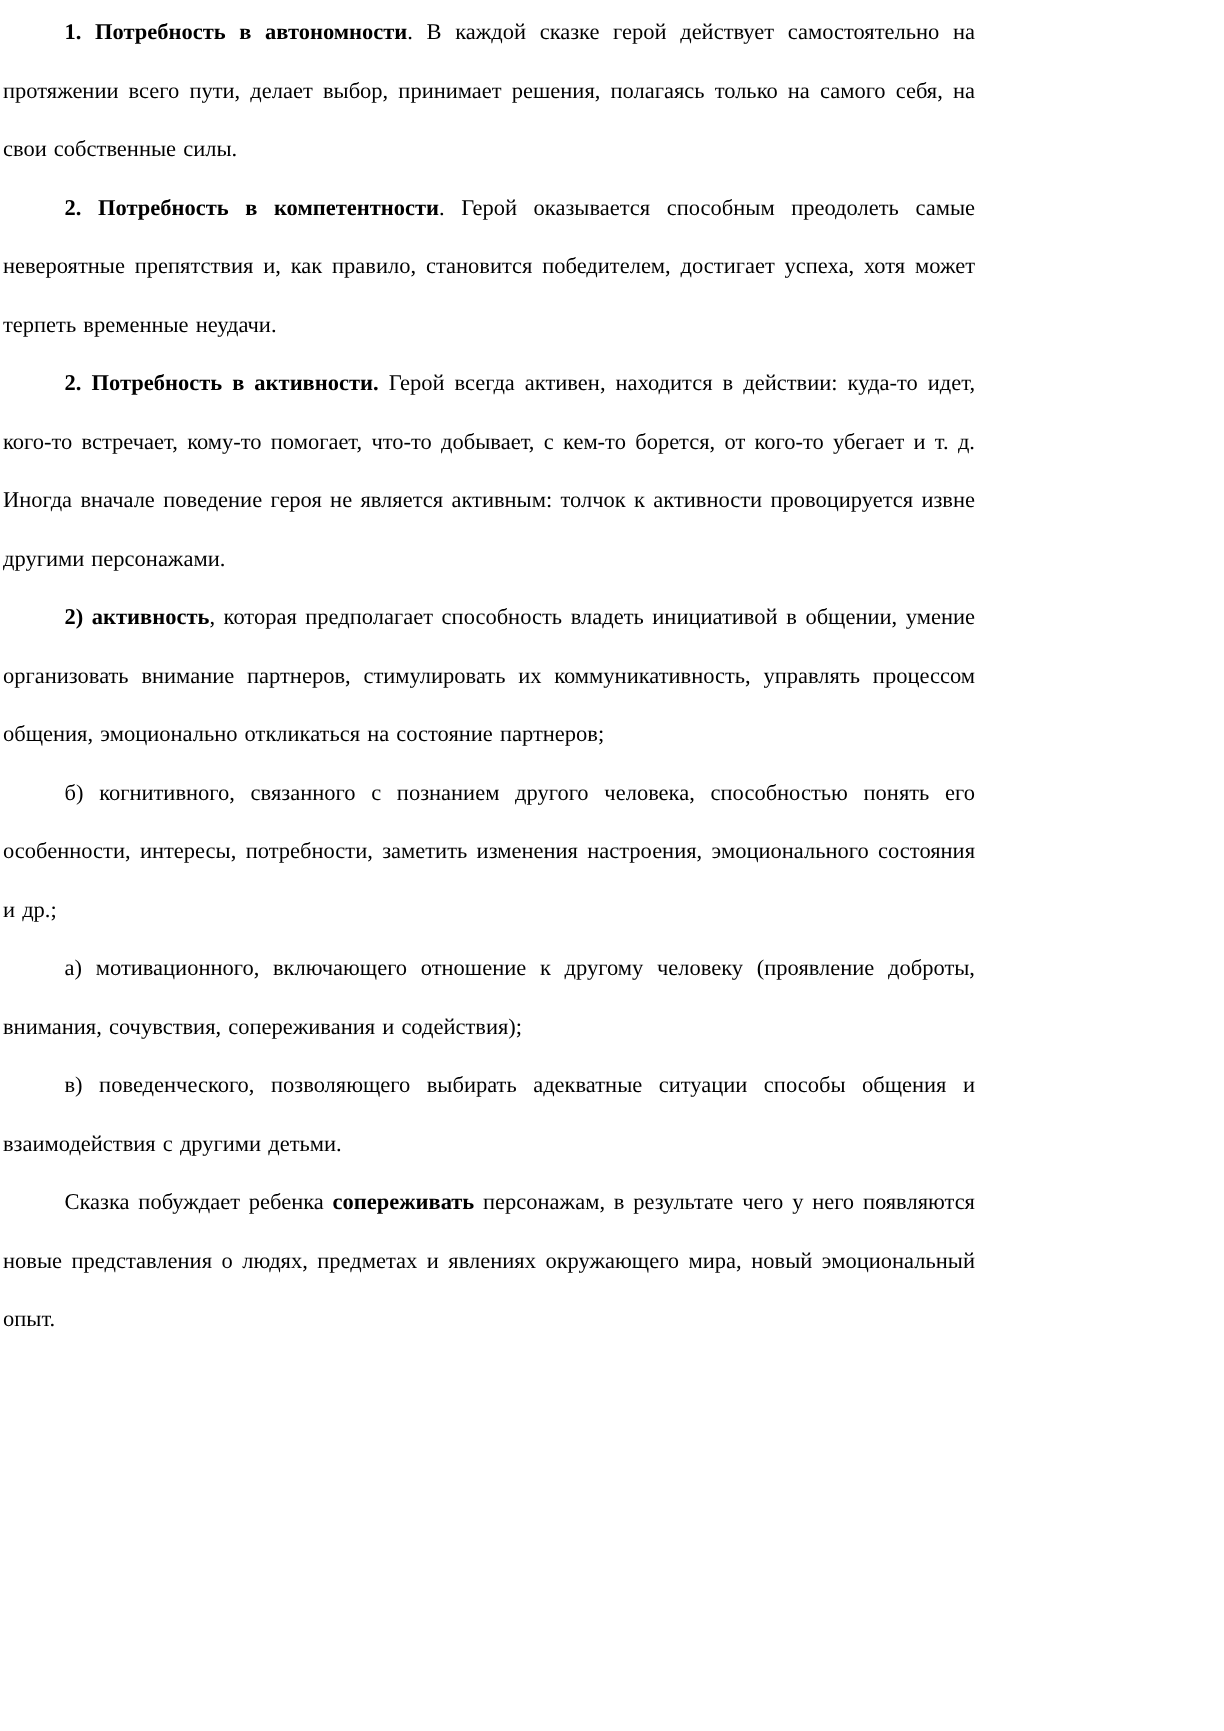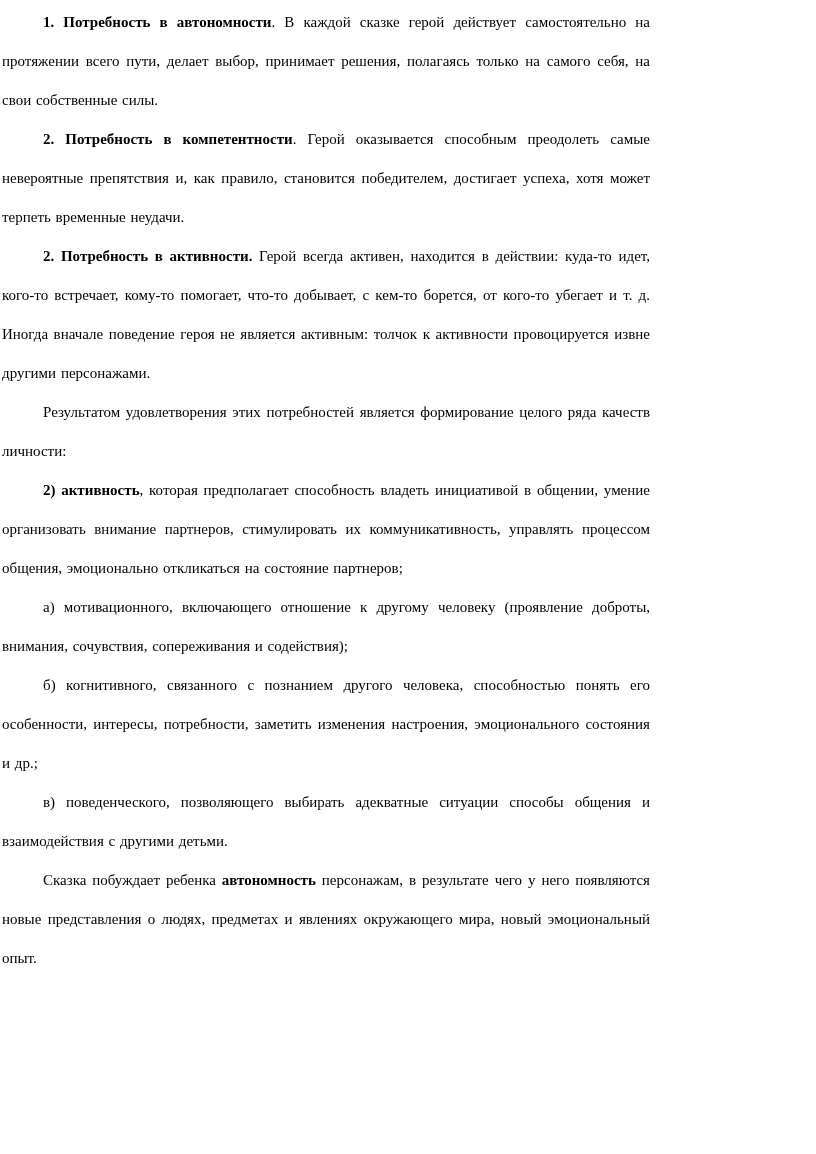--- a/index.html
+++ b/index.html
@@ -31,19 +31,18 @@
     font-weight: bold;
   }
 </style>
 </head>
 <body>
 
 <div class="page" style="background: rgb(255, 255, 255); color: rgb(0, 0, 0);">
     <p class="para"><span class="b">1. Потребность в автономности</span><span class="">. В каждой сказке герой действует самостоятельно на протяжении всего пути, делает выбор, принимает решения, полагаясь только на самого себя, на свои собственные силы.</span></p>
     <p class="para"><span class="b">2. Потребность в компетентности</span><span class="">. Герой оказывается способным преодолеть самые невероятные препятствия и, как правило, становится победителем, достигает успеха, хотя может терпеть временные неудачи.</span></p>
     <p class="para"><span class="b">2. Потребность в активности. </span><span class="">Герой всегда активен, находится в действии: куда-то идет, кого-то встречает, кому-то помогает, что-то добывает, с кем-то борется, от кого-то убегает и т. д. Иногда вначале поведение героя не является активным: толчок к активности провоцируется извне другими персонажами.</span></p>
-    <p class="para"><span class="">Результатом удовлетворения этих потребностей является формирование целого ряда качеств личности:</span></p>
     <p class="para"><span class="b">2) активность</span><span class="">, которая предполагает способность владеть инициативой в общении, умение организовать внимание партнеров, стимулировать их коммуникативность, управлять процессом общения, эмоционально откликаться на состояние партнеров;</span></p>
+    <p class="para"><span class="">б) когнитивного, связанного с познанием другого человека, способностью понять его особенности, интересы, потребности, заметить изменения настроения, эмоционального состояния и др.;</span></p>
     <p class="para"><span class="">а) мотивационного, включающего отношение к другому человеку (проявление доброты, внимания, сочувствия, сопереживания и содействия);</span></p>
-    <p class="para"><span class="">б) когнитивного, связанного с познанием другого человека, способностью понять его особенности, интересы, потребности, заметить изменения настроения, эмоционального состояния и др.;</span></p>
     <p class="para"><span class="">в) поведенческого, позволяющего выбирать адекватные ситуации способы общения и взаимодействия с другими детьми.</span></p>
-    <p class="para"><span class="">Сказка побуждает ребенка </span><span class="b">автономность</span><span class=""> персонажам, в результате чего у него появляются новые представления о людях, предметах и явлениях окружающего мира, новый эмоциональный опыт.</span></p>
+    <p class="para"><span class="">Сказка побуждает ребенка </span><span class="b">сопереживать</span><span class=""> персонажам, в результате чего у него появляются новые представления о людях, предметах и явлениях окружающего мира, новый эмоциональный опыт.</span></p>
   </div>
 
 </body></html>

